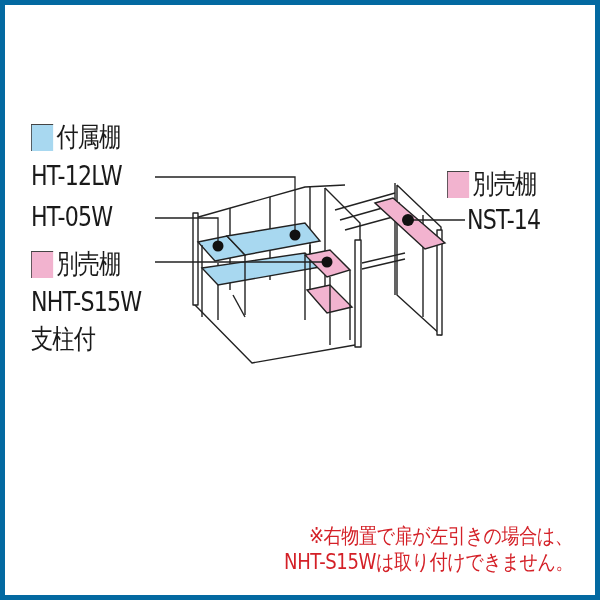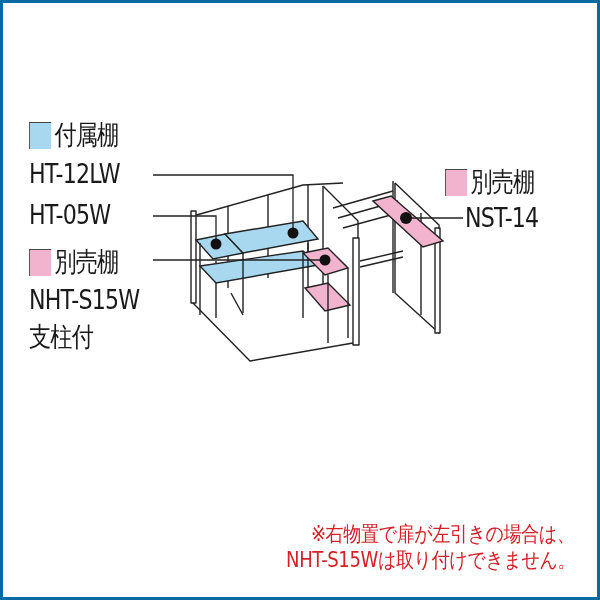--- a/index.html
+++ b/index.html
@@ -1,21 +1,21 @@
 <!DOCTYPE html>
 <html><head>
 <meta charset="utf-8">
 <style>
   html, body { margin: 0; padding: 0; background: #ffffff; }
   #canvas {
     position: relative;
     width: 600px; height: 600px;
     background: #ffffff;
     box-sizing: border-box;
-    border: 3px solid #0369a1;
+    border: 5px solid #0369a1;
     overflow: hidden;
     font-family: "DejaVu Sans", "Liberation Sans", sans-serif;
     color: #1a1a1a;
   }
   .label {
     position: absolute;
     font-size: 27px;
     line-height: 30px;
     letter-spacing: -1px;
     white-space: nowrap;

